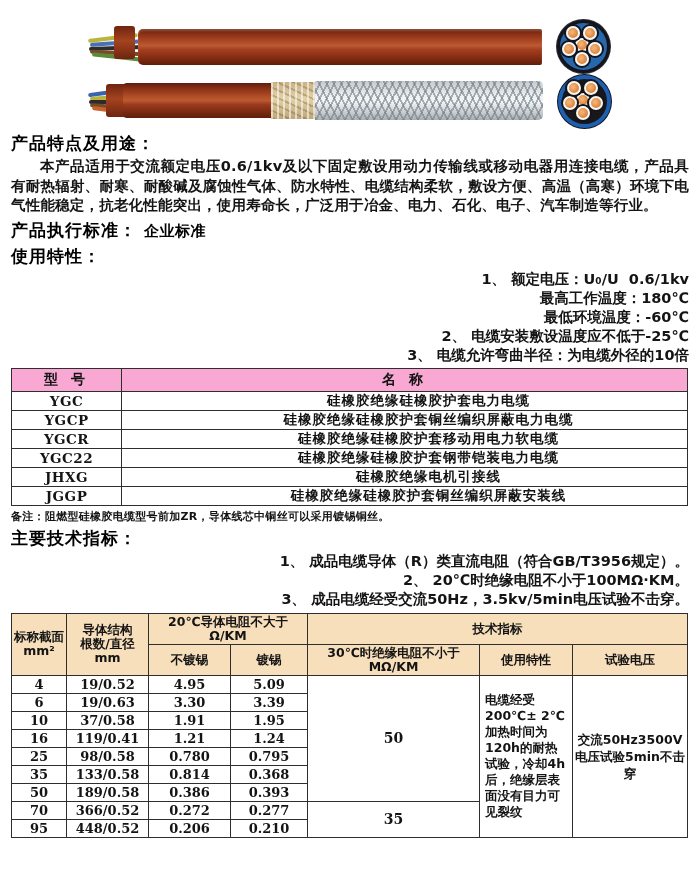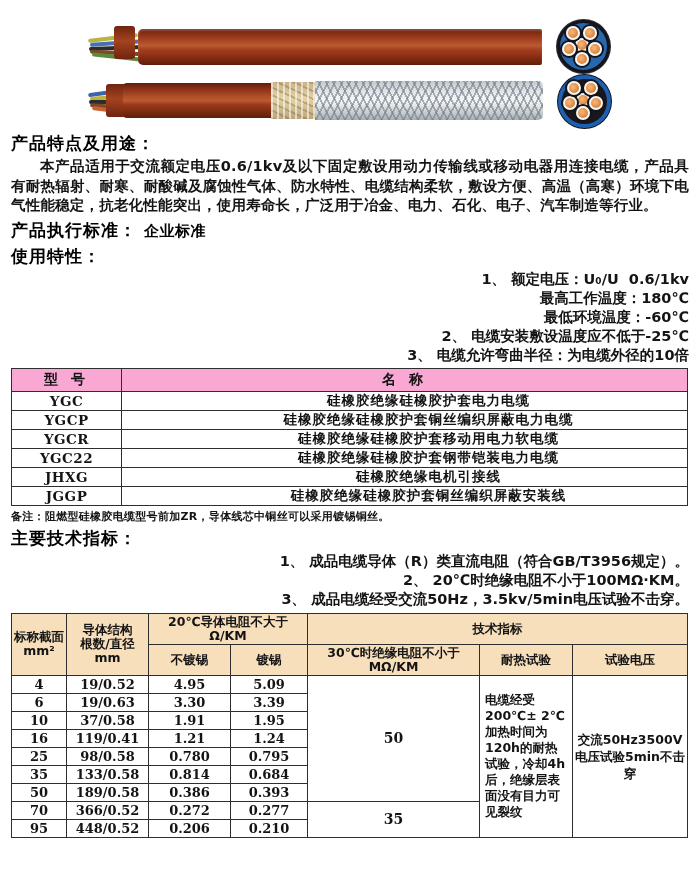--- a/index.html
+++ b/index.html
@@ -238,21 +238,21 @@
         <th class="grp" rowspan="2">导体结构
 根数/直径
 mm</th>
         <th class="grp" colspan="2">20℃导体电阻不大于 Ω/KM</th>
         <th class="grp" colspan="3">技术指标</th>
       </tr>
       <tr>
         <th class="sub">不镀锡</th>
         <th class="sub">镀锡</th>
         <th class="sub">30℃时绝缘电阻不小于MΩ/KM</th>
-        <th class="sub">耐热试验</th>
+        <th class="sub">使用特性</th>
         <th class="sub">试验电压</th>
       </tr>
     </thead>
     <tbody>
       <tr>
         <td>4</td>
         <td>19/0.52</td>
         <td>4.95</td>
         <td>5.09</td>
         <td class="big" rowspan="7">50</td>
@@ -280,21 +280,21 @@
       <tr>
         <td>25</td>
         <td>98/0.58</td>
         <td>0.780</td>
         <td>0.795</td>
       </tr>
       <tr>
         <td>35</td>
         <td>133/0.58</td>
         <td>0.814</td>
-        <td>0.684</td>
+        <td>0.368</td>
       </tr>
       <tr>
         <td>50</td>
         <td>189/0.58</td>
         <td>0.386</td>
         <td>0.393</td>
       </tr>
       <tr>
         <td>70</td>
         <td>366/0.52</td>

